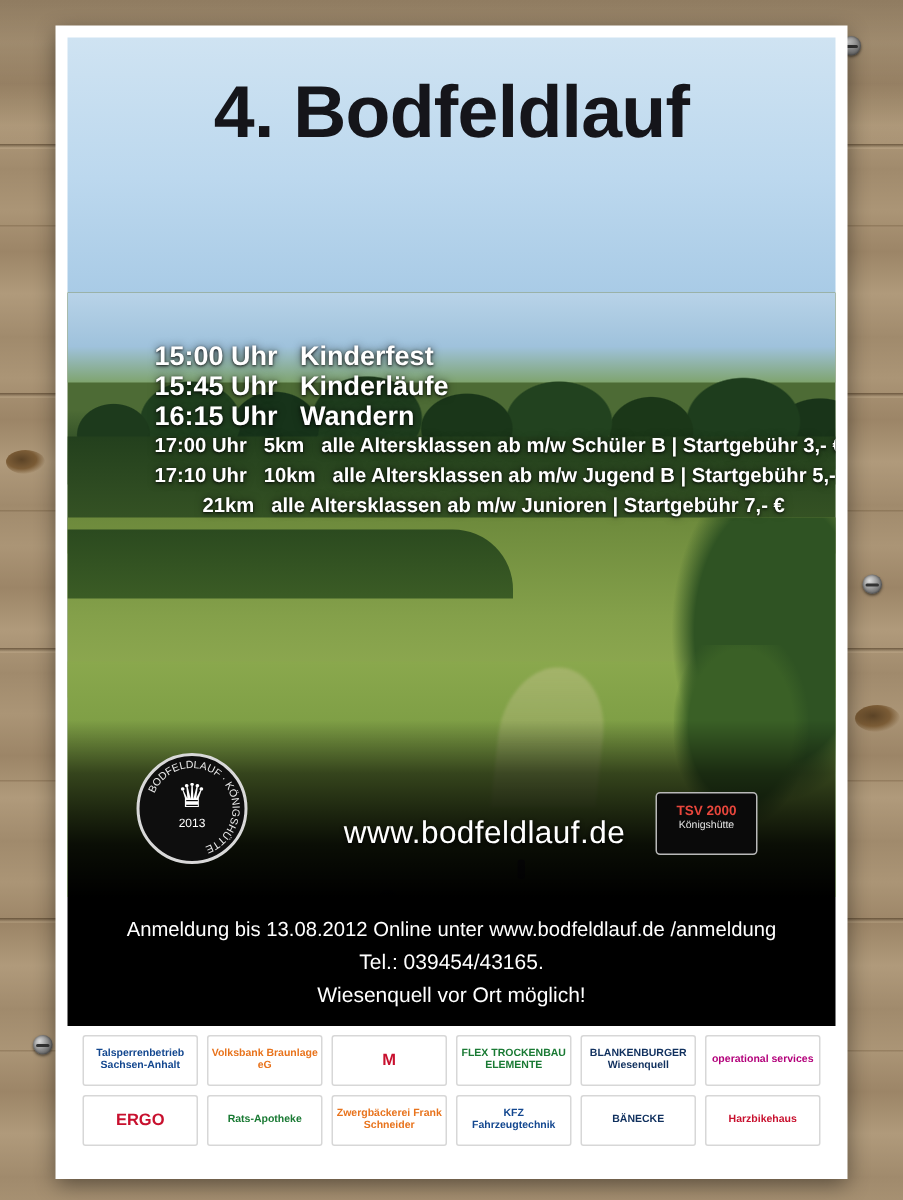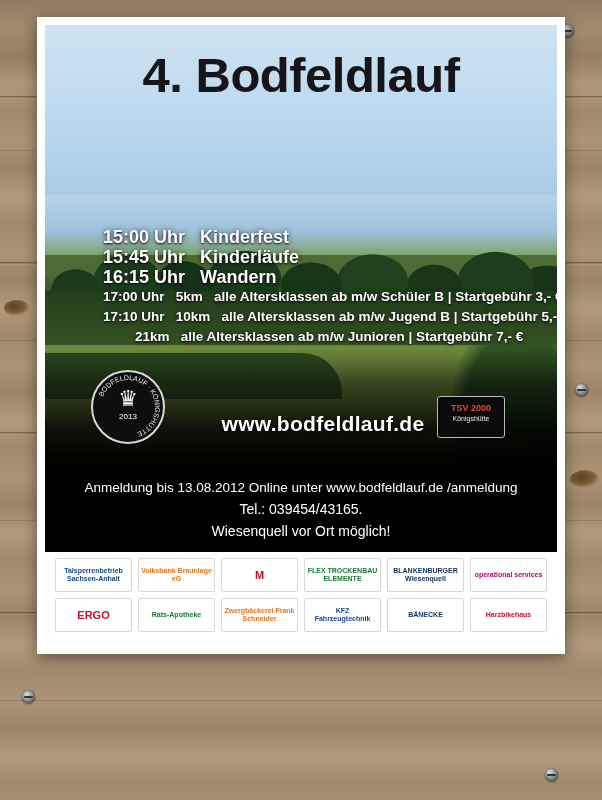--- a/index.html
+++ b/index.html
@@ -34,21 +34,21 @@
     background:radial-gradient(circle at 35% 32%, #dedede 0%, #8e8e8e 50%, #4d4d4d 100%);
     box-shadow:0 1px 2px rgba(0,0,0,.55), inset 0 0 2px rgba(0,0,0,.6);
   }
   .screw:after{
     content:"";position:absolute;left:2px;top:5.5px;width:9px;height:2px;
     background:#333;border-radius:1px;
   }
 
   
   .poster{
-    position:absolute;left:37px;top:17px;width:528px;height:637px;
+    position:absolute;left:37px;top:17px;width:528px;height:769px;
     background:#ffffff;
     box-shadow:0 4px 14px rgba(0,0,0,.45);
     overflow:hidden;
   }
   .poster-inner{
     position:absolute;left:8px;top:8px;right:8px;bottom:8px;
     background:#fff;
     display:flex;flex-direction:column;
   }
 
@@ -166,21 +166,21 @@
   .emblem .yr{
     position:absolute;left:50%;top:40px;transform:translateX(-50%);
     font-size:8px;color:#fff;
   }
   .emblem .ring-text{
     position:absolute;left:0;top:0;width:100%;height:100%;
     font-size:6.5px;color:#eaeaea;
   }
   .web{
     position:absolute;left:0;right:0;bottom:30px;text-align:center;
-    color:#fff;font-size:21px;font-weight:bold;letter-spacing:.3px;
+    color:#fff;font-size:21px;font-weight:normal;letter-spacing:.3px;
     text-shadow:0 1px 3px #000;
     margin-left:44px;
   }
   .tsv{
     position:absolute;right:52px;bottom:28px;width:66px;height:40px;
     background:#0a0a0a;border:1px solid #b9b9b9;border-radius:3px;
     color:#fff;text-align:center;
   }
   .tsv .l1{font-size:9px;font-weight:bold;color:#e8463c;margin-top:6px;}
   .tsv .l2{font-size:7px;color:#e6e6e6;margin-top:2px;}

